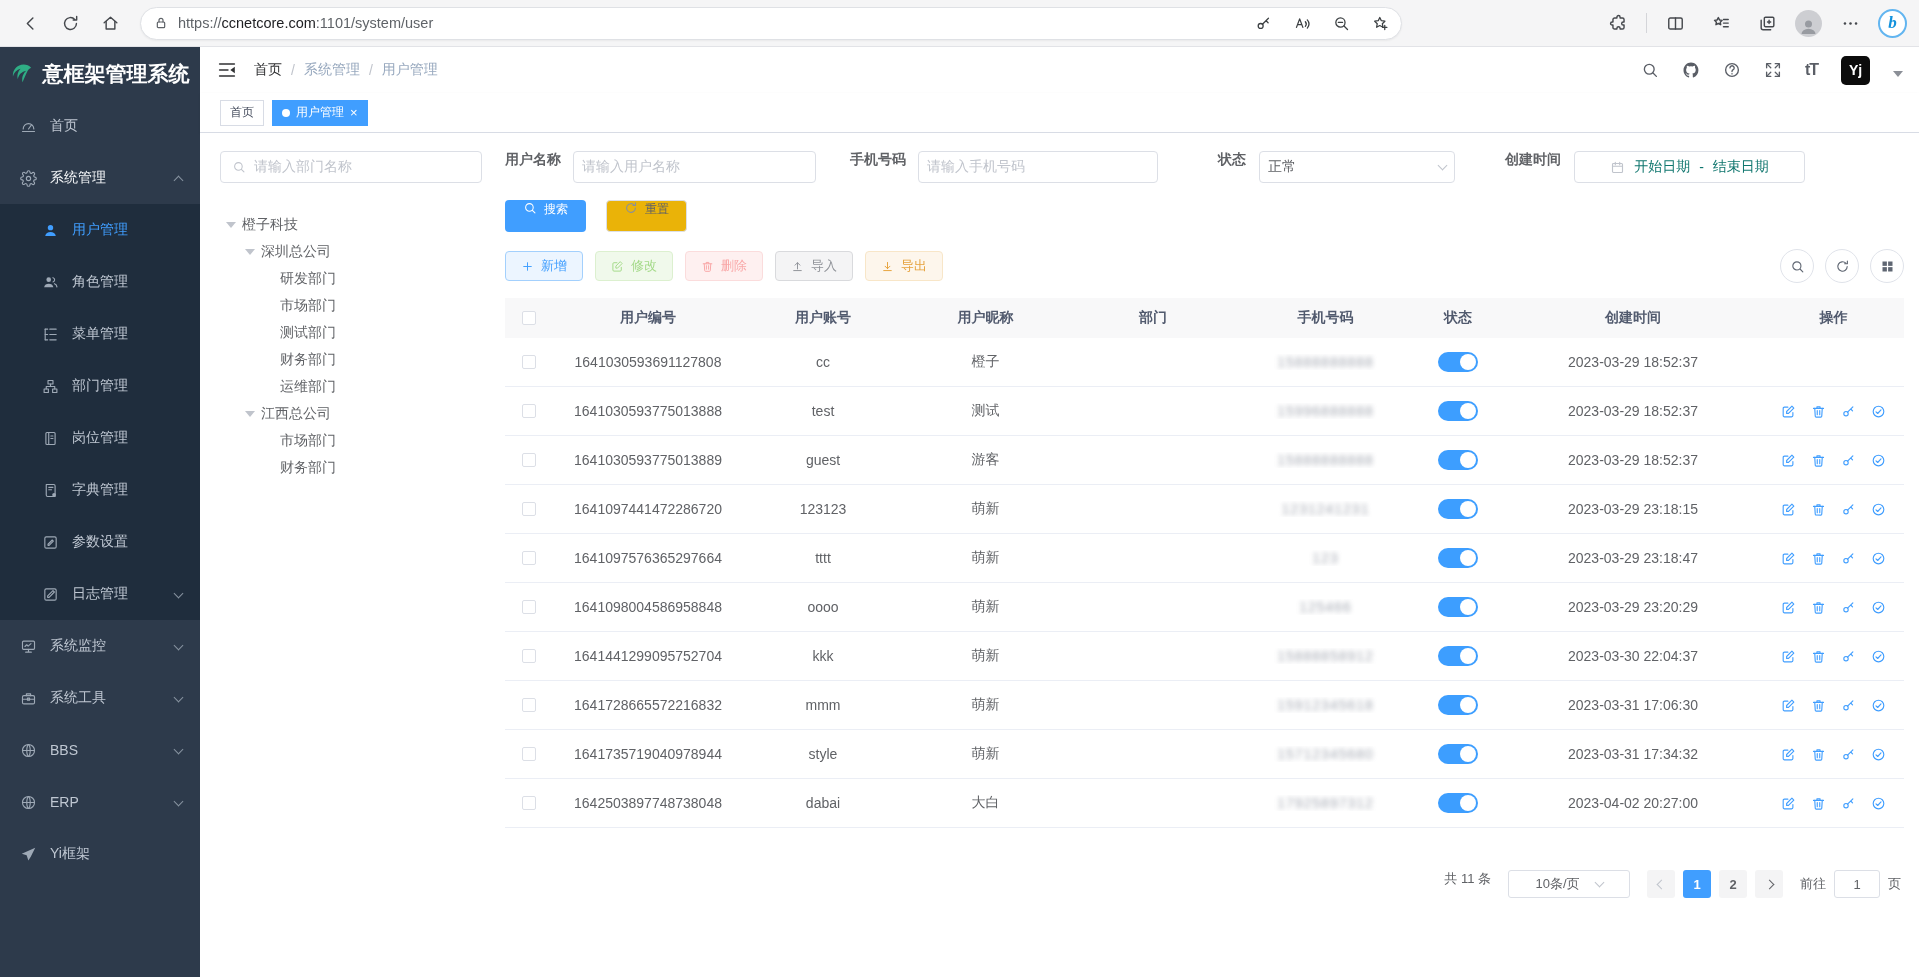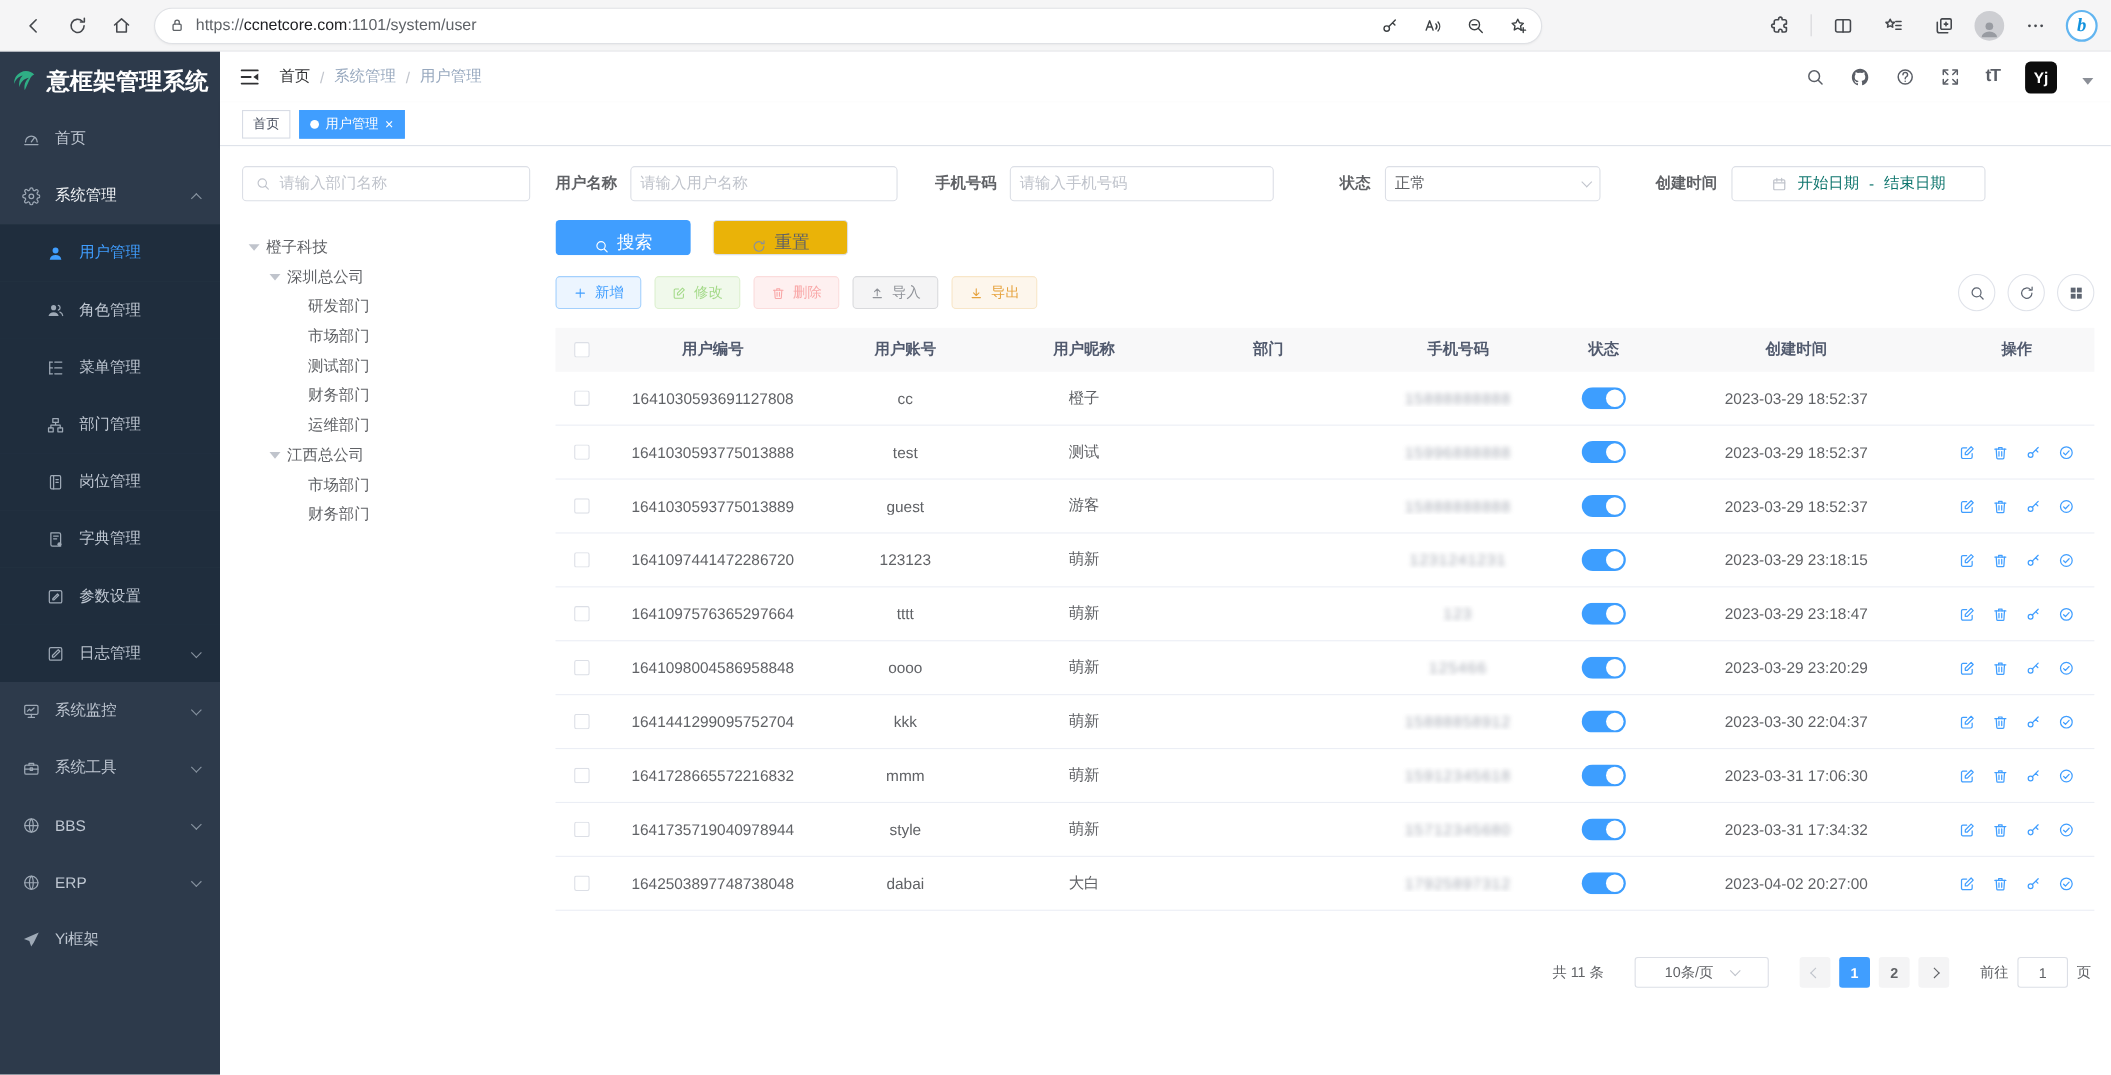--- a/index.html
+++ b/index.html
@@ -58,30 +58,30 @@
   .content{flex:1;background:#fff;display:flex;padding:18px 15px 0 20px}
   .left-col{width:285px;flex:none}
   .dept-input{width:262px;height:32px;border:1px solid #dcdfe6;border-radius:4px;display:flex;align-items:center;gap:8px;padding:0 11px;color:#c0c4cc;font-size:14px;background:#fff}
   .dept-input svg{width:14px;height:14px;color:#c0c4cc}
   .tree{margin-top:28px;font-size:14px;color:#606266}
   .tnode{height:27px;display:flex;align-items:center;cursor:pointer}
   .tcaret{width:16px;flex:none;display:flex;align-items:center}
   .tcaret i{width:0;height:0;border-left:5px solid transparent;border-right:5px solid transparent;border-top:6px solid #c0c4cc}
 
   .right-col{flex:1;display:flex;flex-direction:column;min-width:0}
-  .filter-row{display:flex;align-items:center;height:32px}
+  .filter-row{display:flex;height:32px}
   .flabel{font-weight:700;color:#606266;font-size:14px;white-space:nowrap}
   .finput{height:32px;border:1px solid #dcdfe6;border-radius:4px;display:flex;align-items:center;padding:0 8px;color:#c0c4cc;font-size:14px;background:#fff}
   .fsel{justify-content:space-between;color:#606266}
   .chev{width:7px;height:7px;border-right:1.4px solid #c0c4cc;border-bottom:1.4px solid #c0c4cc;transform:rotate(45deg);margin-top:-3px}
   .datebox{gap:9px;color:#0f766e;justify-content:center}
   .datebox svg{width:15px;height:15px;color:#c0c4cc}
 
   .search-row{margin-top:17px;display:flex;gap:20px}
-  .btn{height:32px;border-radius:4px;font-size:16px;display:inline-flex;align-items:flex-end;gap:7px;padding:0 34px;border:1px solid transparent;cursor:pointer}
+  .btn{height:32px;border-radius:4px;font-size:12px;display:inline-flex;align-items:flex-start;gap:7px;padding:0 17px;border:1px solid transparent;cursor:pointer}
   .btn svg{width:14px;height:14px}
   .btn-primary{background:#409eff;color:#fff}
   .btn-plain{background:#eab308;border-color:#dcdfe6;color:#606266}
   .btn-plain svg{color:#8a9099}
 
   .actions-row{margin-top:17px;display:flex;gap:12px;align-items:center}
   .btn-sm{height:30px;font-size:13px;padding:0 15px;border-radius:4px;display:inline-flex;align-items:center;gap:7px;border:1px solid;cursor:pointer}
   .btn-sm svg{width:13px;height:13px}
   .b-add{background:#ecf5ff;border-color:#a3d0fd;color:#409eff}
   .b-edit{background:#f0f9eb;border-color:#dcf0cf;color:#a4da89}
@@ -99,21 +99,21 @@
   .trow{height:49px;border-bottom:1px solid #ebeef5;font-size:14px;color:#606266}
   .td{display:flex;justify-content:center;align-items:center;text-align:center;overflow:hidden}
   .cb{width:14px;height:14px;border:1px solid #dcdfe6;border-radius:2px;background:#fff;cursor:pointer}
   .toggle{width:40px;height:20px;border-radius:10px;background:#3d9eff;position:relative;cursor:pointer}
   .toggle .knob{position:absolute;right:2px;top:2px;width:16px;height:16px;border-radius:50%;background:#fff}
   .ops{display:flex;gap:15px;justify-content:center;color:#409eff}
   .ops .op{width:15px;height:15px;cursor:pointer}
   .phone-blur{filter:blur(2.6px);opacity:.7;color:#7d8391;letter-spacing:1px}
 
   
-  .pag{margin-top:42px;display:flex;align-items:center;justify-content:flex-end;gap:28px;font-size:13px;color:#606266;padding-right:3px}
+  .pag{margin-top:42px;display:flex;align-items:flex-start;justify-content:flex-end;gap:17px;font-size:13px;color:#606266;padding-right:3px}
   .psel{width:122px;height:28px;border:1px solid #dcdfe6;border-radius:3px;display:flex;align-items:center;justify-content:center;gap:16px;cursor:pointer;background:#fff}
   .pager{display:flex;gap:8px;align-items:center}
   .pbtn{min-width:28px;height:28px;border-radius:3px;background:#f4f4f5;display:flex;align-items:center;justify-content:center;color:#606266;font-weight:600;cursor:pointer}
   .pbtn.cur{background:#409eff;color:#fff}
   .pbtn .chev{margin:0}
   .chev.left{transform:rotate(135deg);border-color:#c0c4cc}
   .chev.right{transform:rotate(-45deg);border-color:#606266}
   .goto{display:flex;align-items:center;gap:8px}
   .goto-input{width:46px;height:28px;border:1px solid #dcdfe6;border-radius:3px;display:flex;align-items:center;justify-content:center;color:#606266;background:#fff}
 </style>

